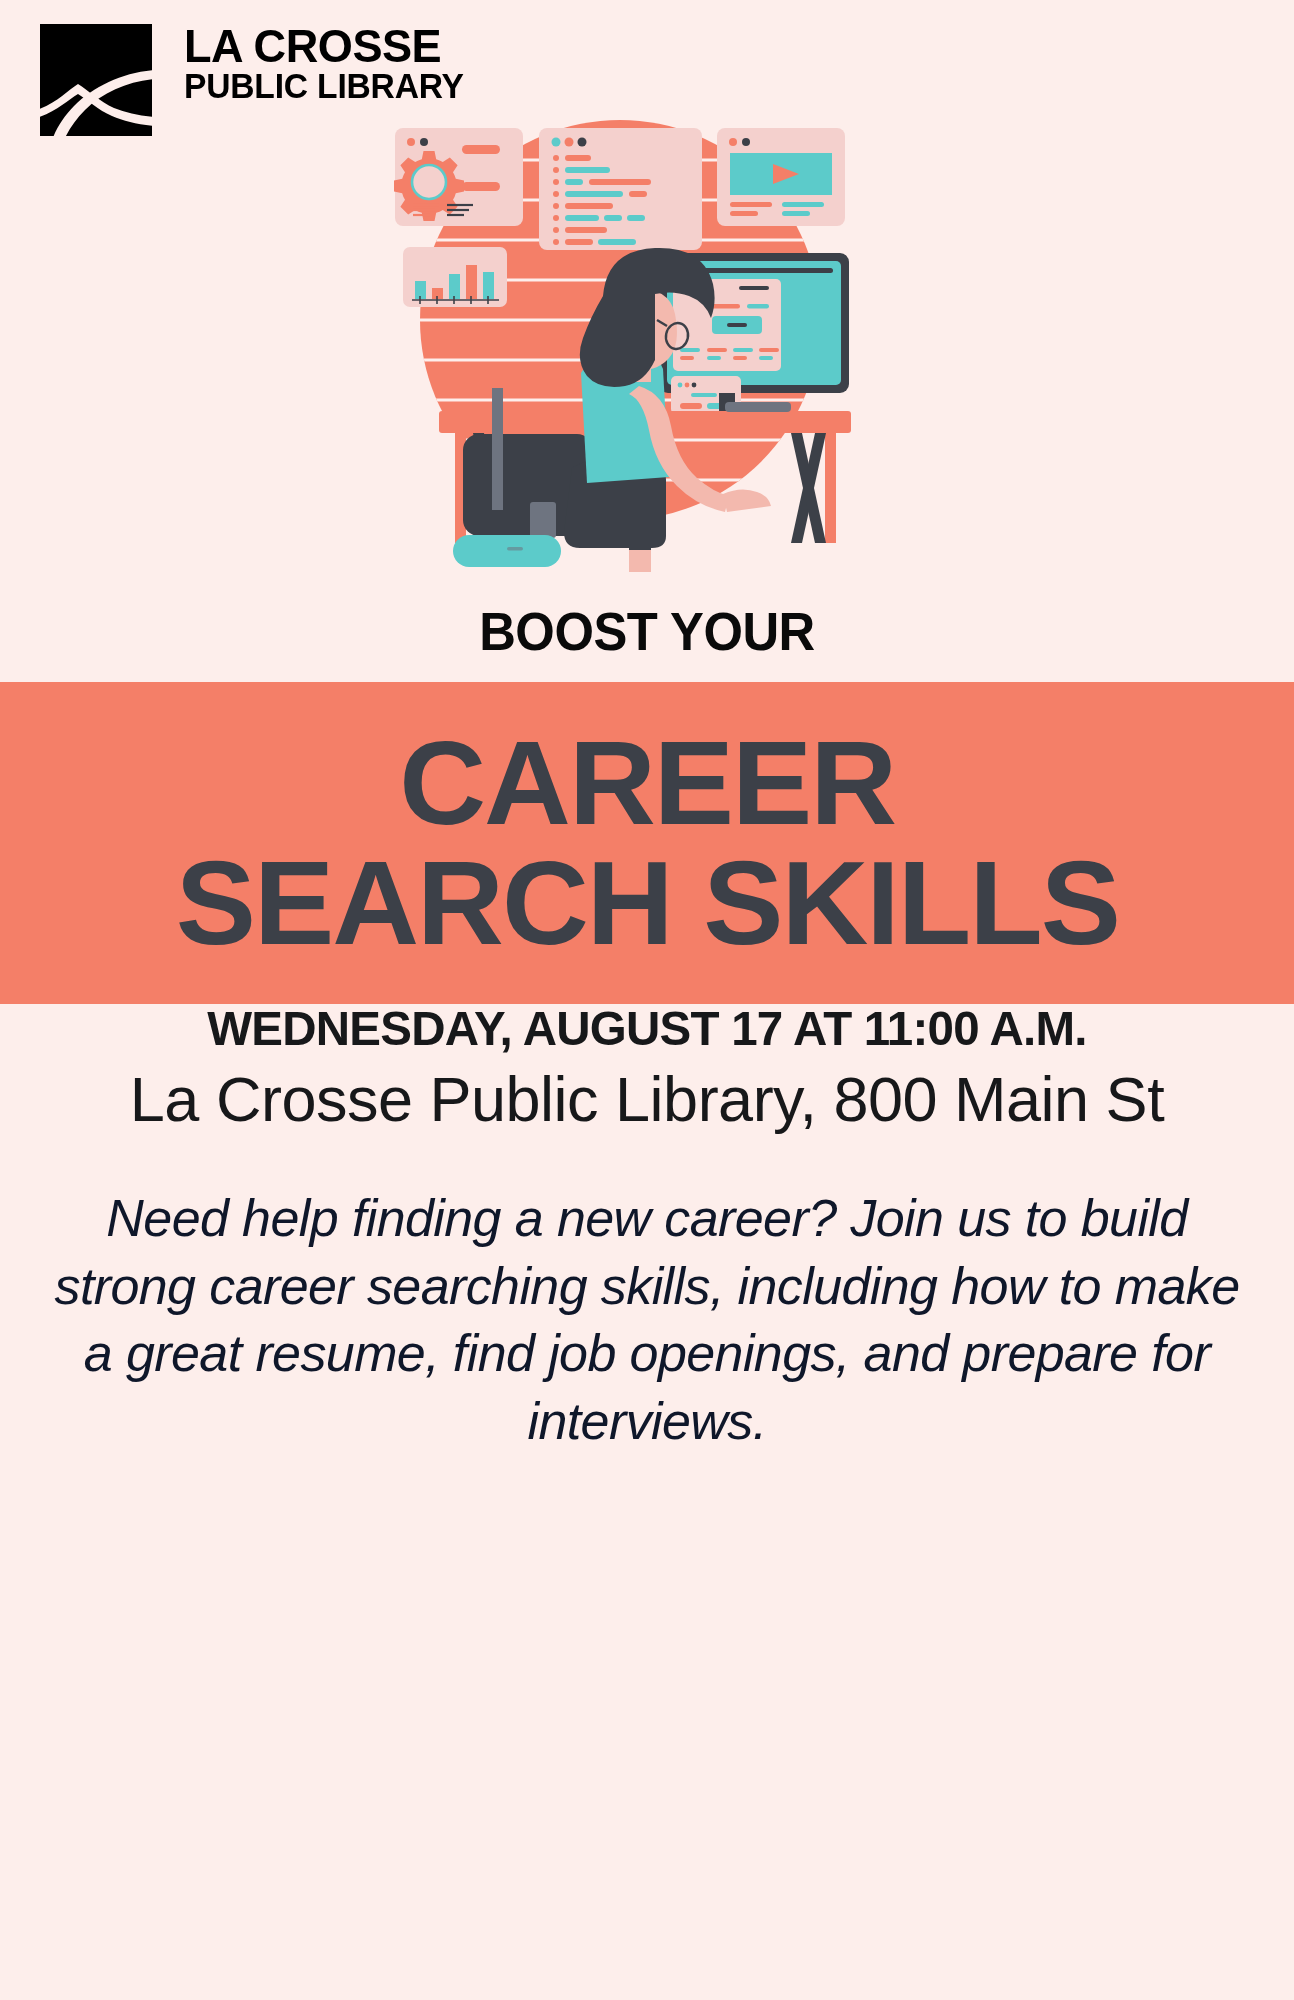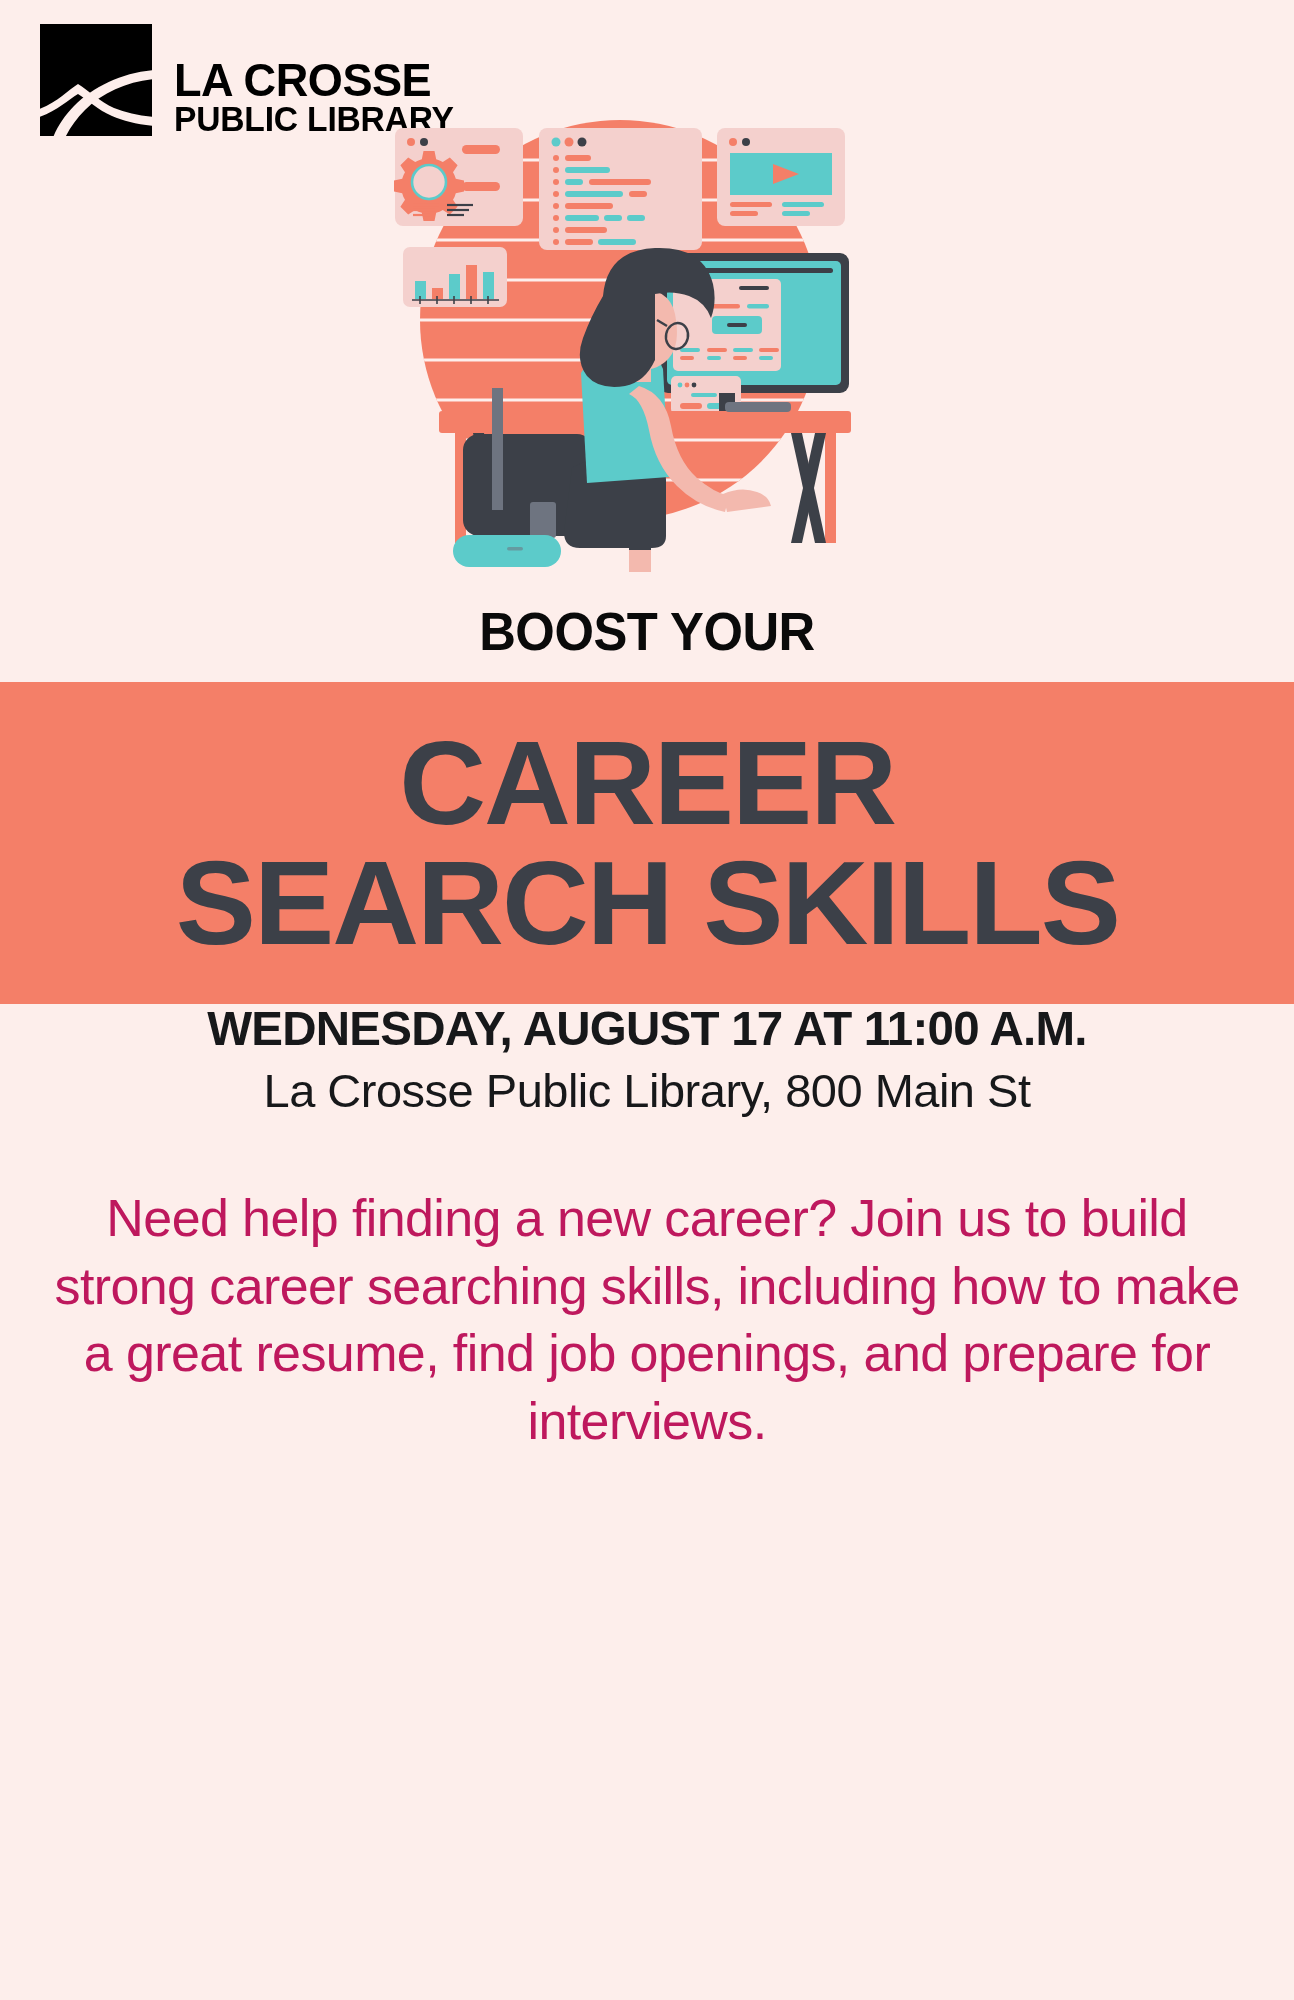--- a/index.html
+++ b/index.html
@@ -16,22 +16,22 @@
     height: 2000px;
     background: #fdeeeb;
   }
 
   
   .logo-row {
     position: absolute;
     left: 40px;
     top: 24px;
     display: flex;
-    align-items: flex-end;
-    gap: 22px;
+    align-items: flex-start;
+    gap: 32px;
   }
   .logo-mark { width: 112px; height: 112px; display: block; }
   .logo-words {
     display: flex;
     flex-direction: column;
     justify-content: center;
     line-height: 0.93;
   }
   .logo-line1 {
     font-size: 47px;
@@ -115,40 +115,41 @@
     letter-spacing: -0.8px;
     font-family: "Liberation Sans", sans-serif;
     transform: scaleX(0.97);
   }
   .location-line {
     position: absolute;
     left: 0;
     top: 1063px;
     width: 1294px;
     text-align: center;
-    font-size: 47px;
+    font-size: 63px;
     font-weight: 400;
     color: #17181a;
     letter-spacing: -0.5px;
     font-family: "Liberation Sans", sans-serif;
   }
 
   
   .body-copy {
     position: absolute;
     left: 40px;
     top: 1185px;
     width: 1214px;
     text-align: center;
     font-size: 52px;
     line-height: 1.30;
     font-weight: 400;
-    color: #be185d;
+    color: #0f172a;
     letter-spacing: -0.6px;
     font-family: "Liberation Sans", sans-serif;
+    font-style: italic;
   }
 </style>
 </head>
 <body>
 
 <div class="poster">
 
   <div class="logo-row">
     <svg class="logo-mark" viewBox="0 0 112 112">
       <rect x="0" y="0" width="112" height="112" fill="#000"></rect>

